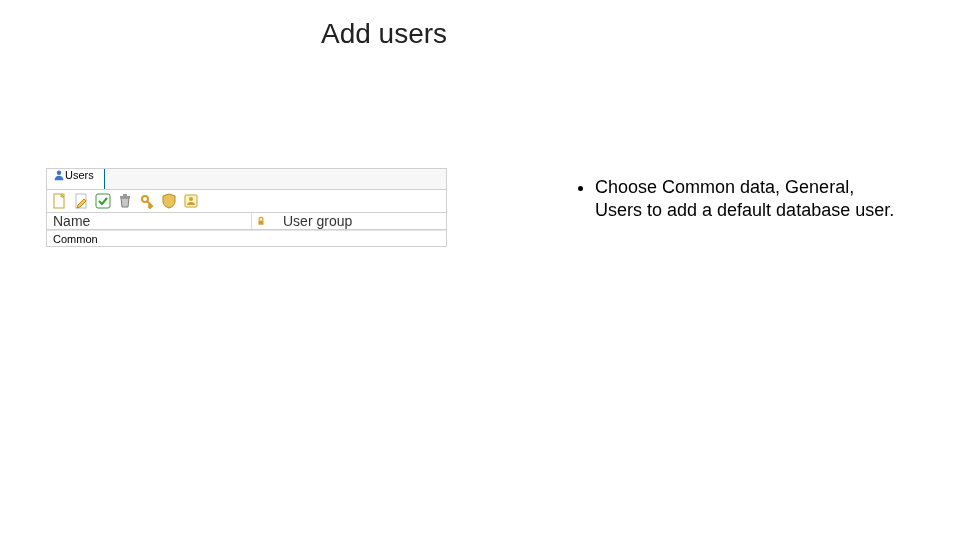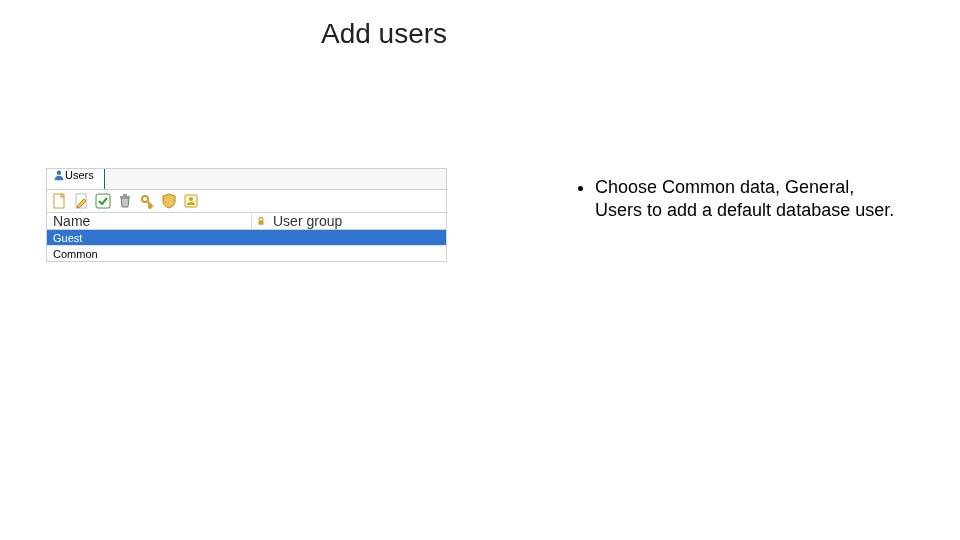--- a/index.html
+++ b/index.html
@@ -6,21 +6,21 @@
 .slide{position:relative;width:768px;height:540px}
 .title{position:absolute;left:0;right:0;top:18px;text-align:center;font-size:28px;font-weight:400;color:#222}
 .screenshot{position:absolute;left:46px;top:168px;width:399px;border:1px solid #d0d0d0;background:#fff;font-size:11px;font-family:Tahoma,Arial,sans-serif}
 .tabbar{display:flex;background:#f7f7f7;border-bottom:1px solid #d0d0d0;height:20px;align-items:center}
 .tab{display:flex;align-items:flex-start;padding:0 10px 0 6px;height:20px;border-right:1px solid #0369a1;background:#fff;cursor:default}
 .tab .ico{width:12px;height:12px;display:inline-block}
 .toolbar{display:flex;align-items:center;gap:6px;padding:3px 4px;border-bottom:1px solid #d0d0d0}
 .tb-btn{width:16px;height:16px;display:flex;align-items:center;justify-content:center;cursor:pointer}
 .cols{display:flex;height:16px;border-bottom:1px solid #cfcfcf;font-size:14px;color:#333}
 .col-name{flex:0 0 198px;padding-left:6px;display:flex;align-items:center;border-right:1px solid #d8d8d8}
-.col-group{flex:1;display:flex;align-items:center;gap:7px;padding-left:4px}
+.col-group{flex:1;display:flex;align-items:center;gap:17px;padding-left:4px}
 .rows{display:block}
 .row{display:flex;height:15px;align-items:center;font-size:11px}
 .row .cell-name{flex:0 0 198px;padding-left:6px}
 .row .cell-group{flex:1;padding-left:4px}
 .row.sel{background:#2f74d0;color:#fff}
 .row:not(.sel){border-top:1px solid #e5e5e5}
 .bullets{position:absolute;left:575px;top:176px;width:320px;font-size:18px;line-height:1.25}
 .bullets ul{margin:0;padding-left:20px}
 .bullets li{margin-bottom:22px}
 svg{display:block}
@@ -94,24 +94,20 @@
         <span>
             <svg width="10" height="10" viewBox="0 0 16 16">
               <rect x="4" y="7" width="8" height="7" rx="1" fill="#d59b28"></rect>
               <path d="M5 7V5a3 3 0 016 0v2" fill="none" stroke="#d59b28" stroke-width="2"></path>
             </svg>
           </span>
         <span>User group</span>
       </div>
     </div>
     <div class="rows">
-      <div class="row sel">
-        <div class="cell-name">Guest</div>
-        <div class="cell-group"></div>
-      </div>
       <div class="row">
         <div class="cell-name">Common</div>
         <div class="cell-group"></div>
       </div>
     </div>
   </div>
 
   <div class="bullets">
     <ul>
       <li>Choose Common data, General, Users to add a default database user.</li>

